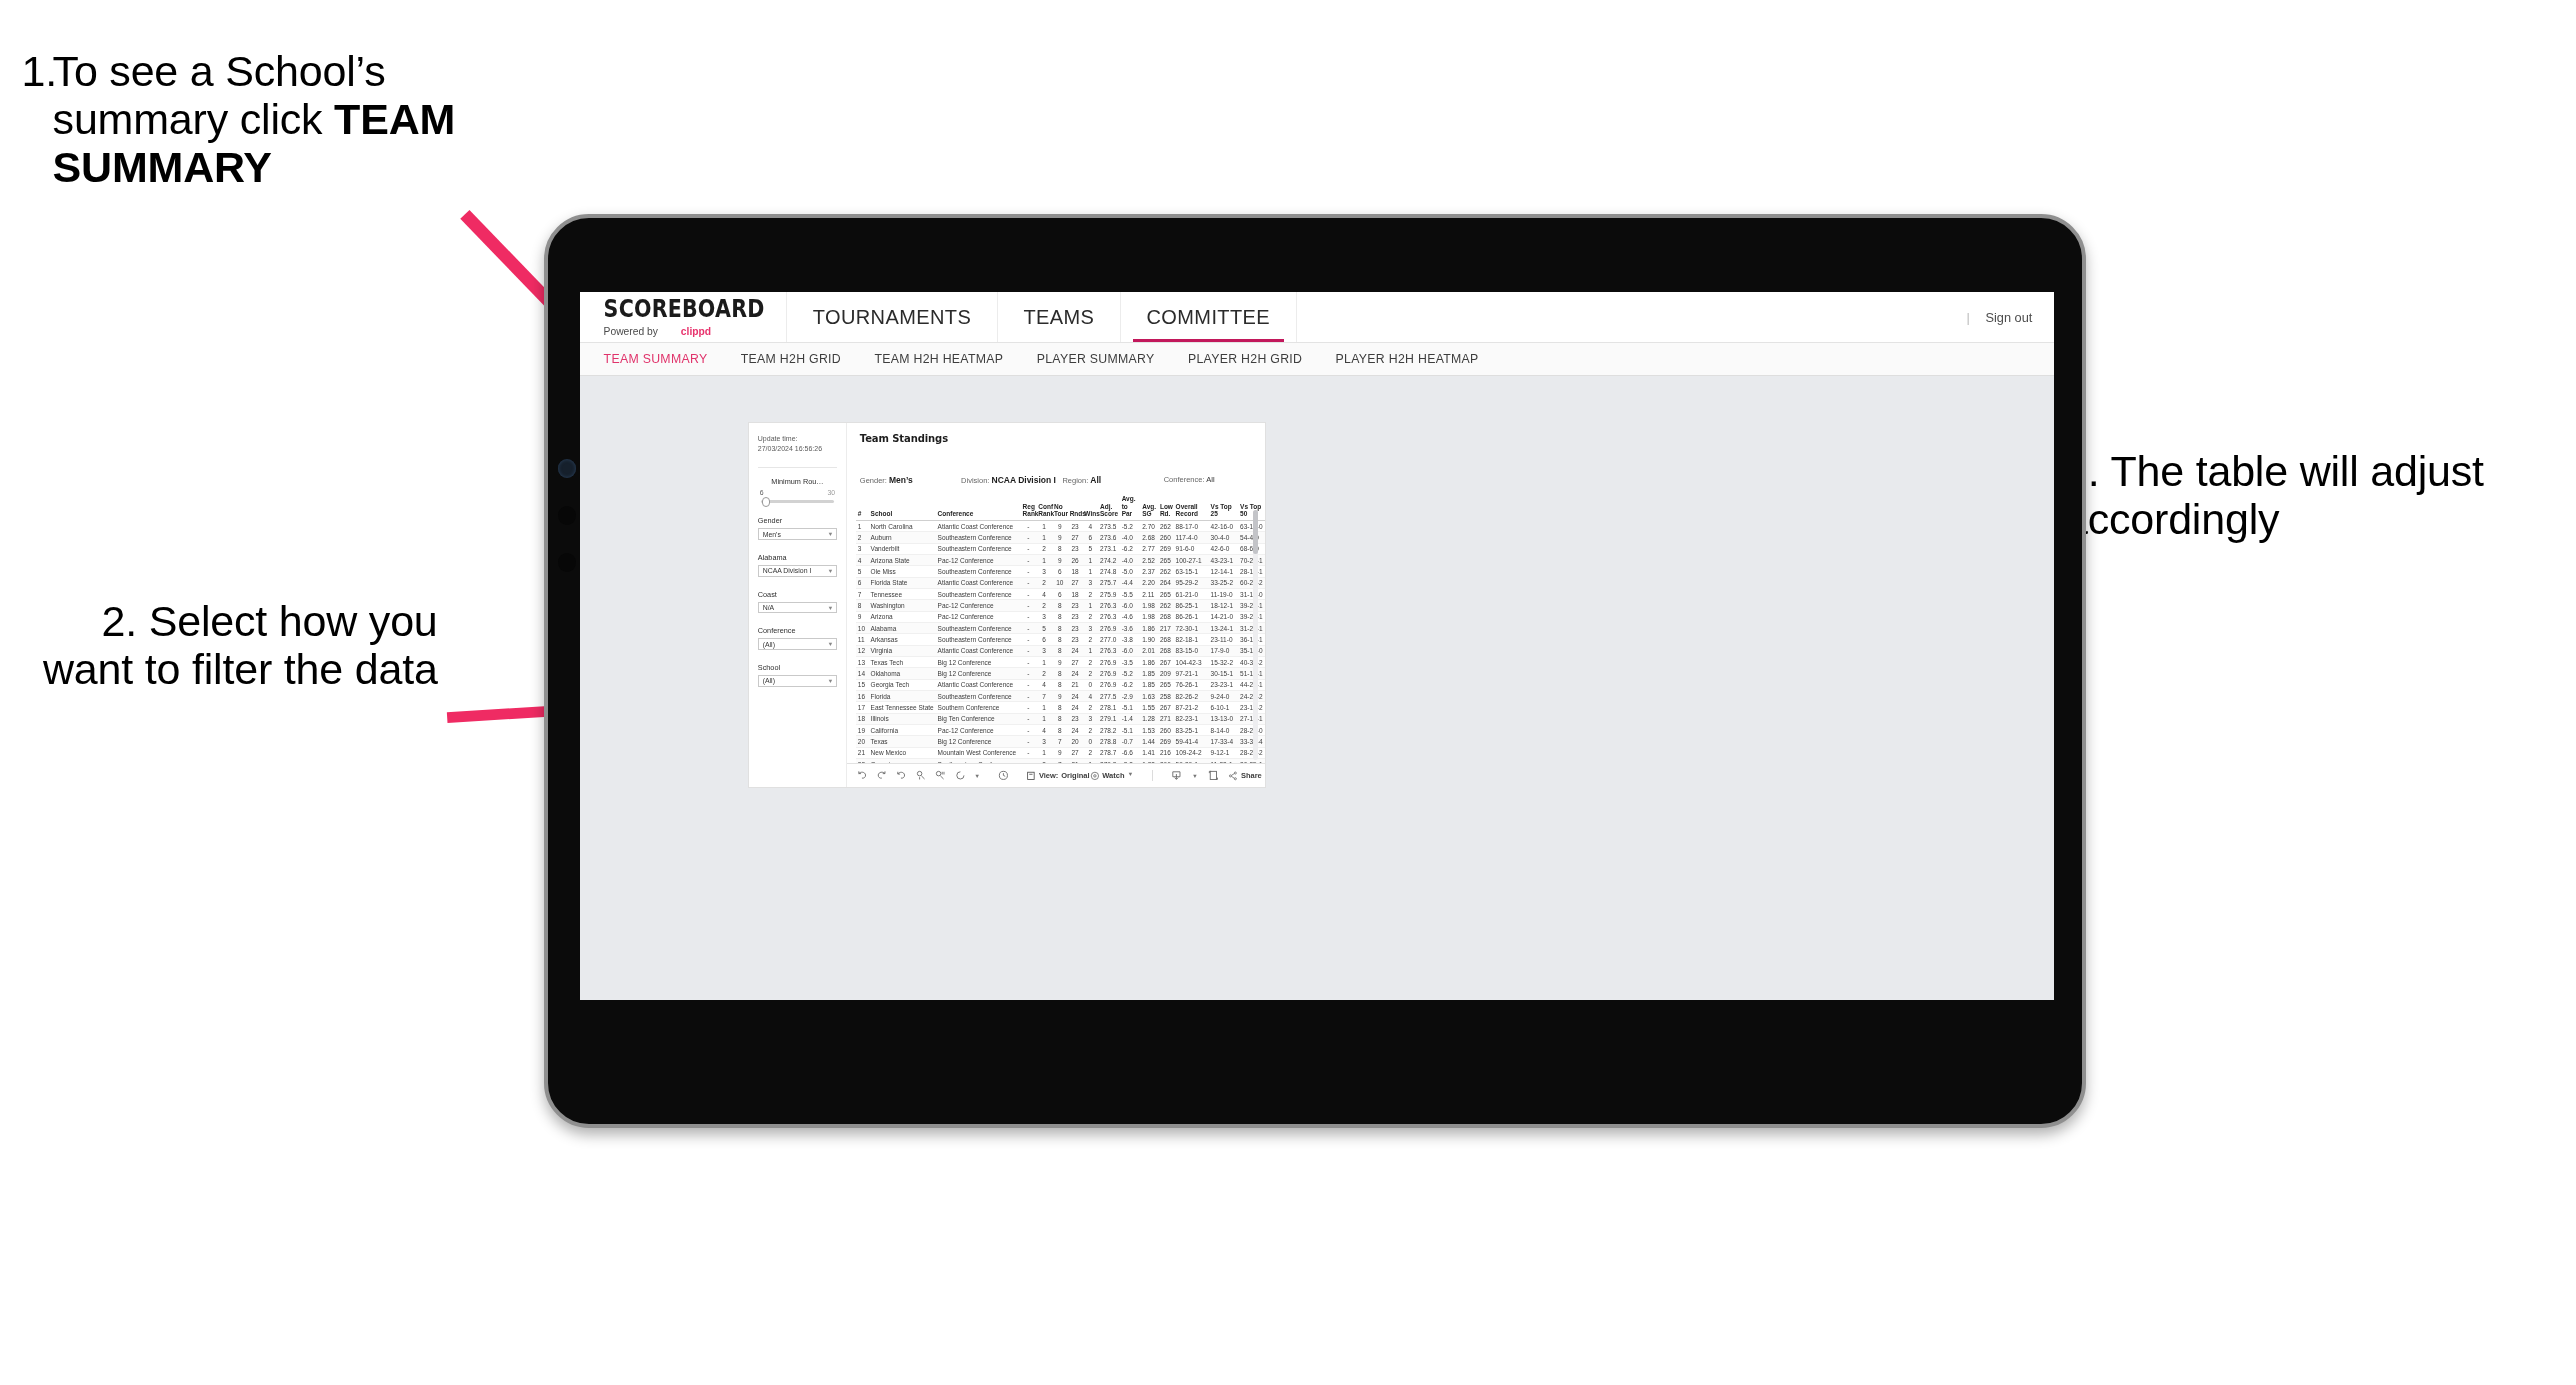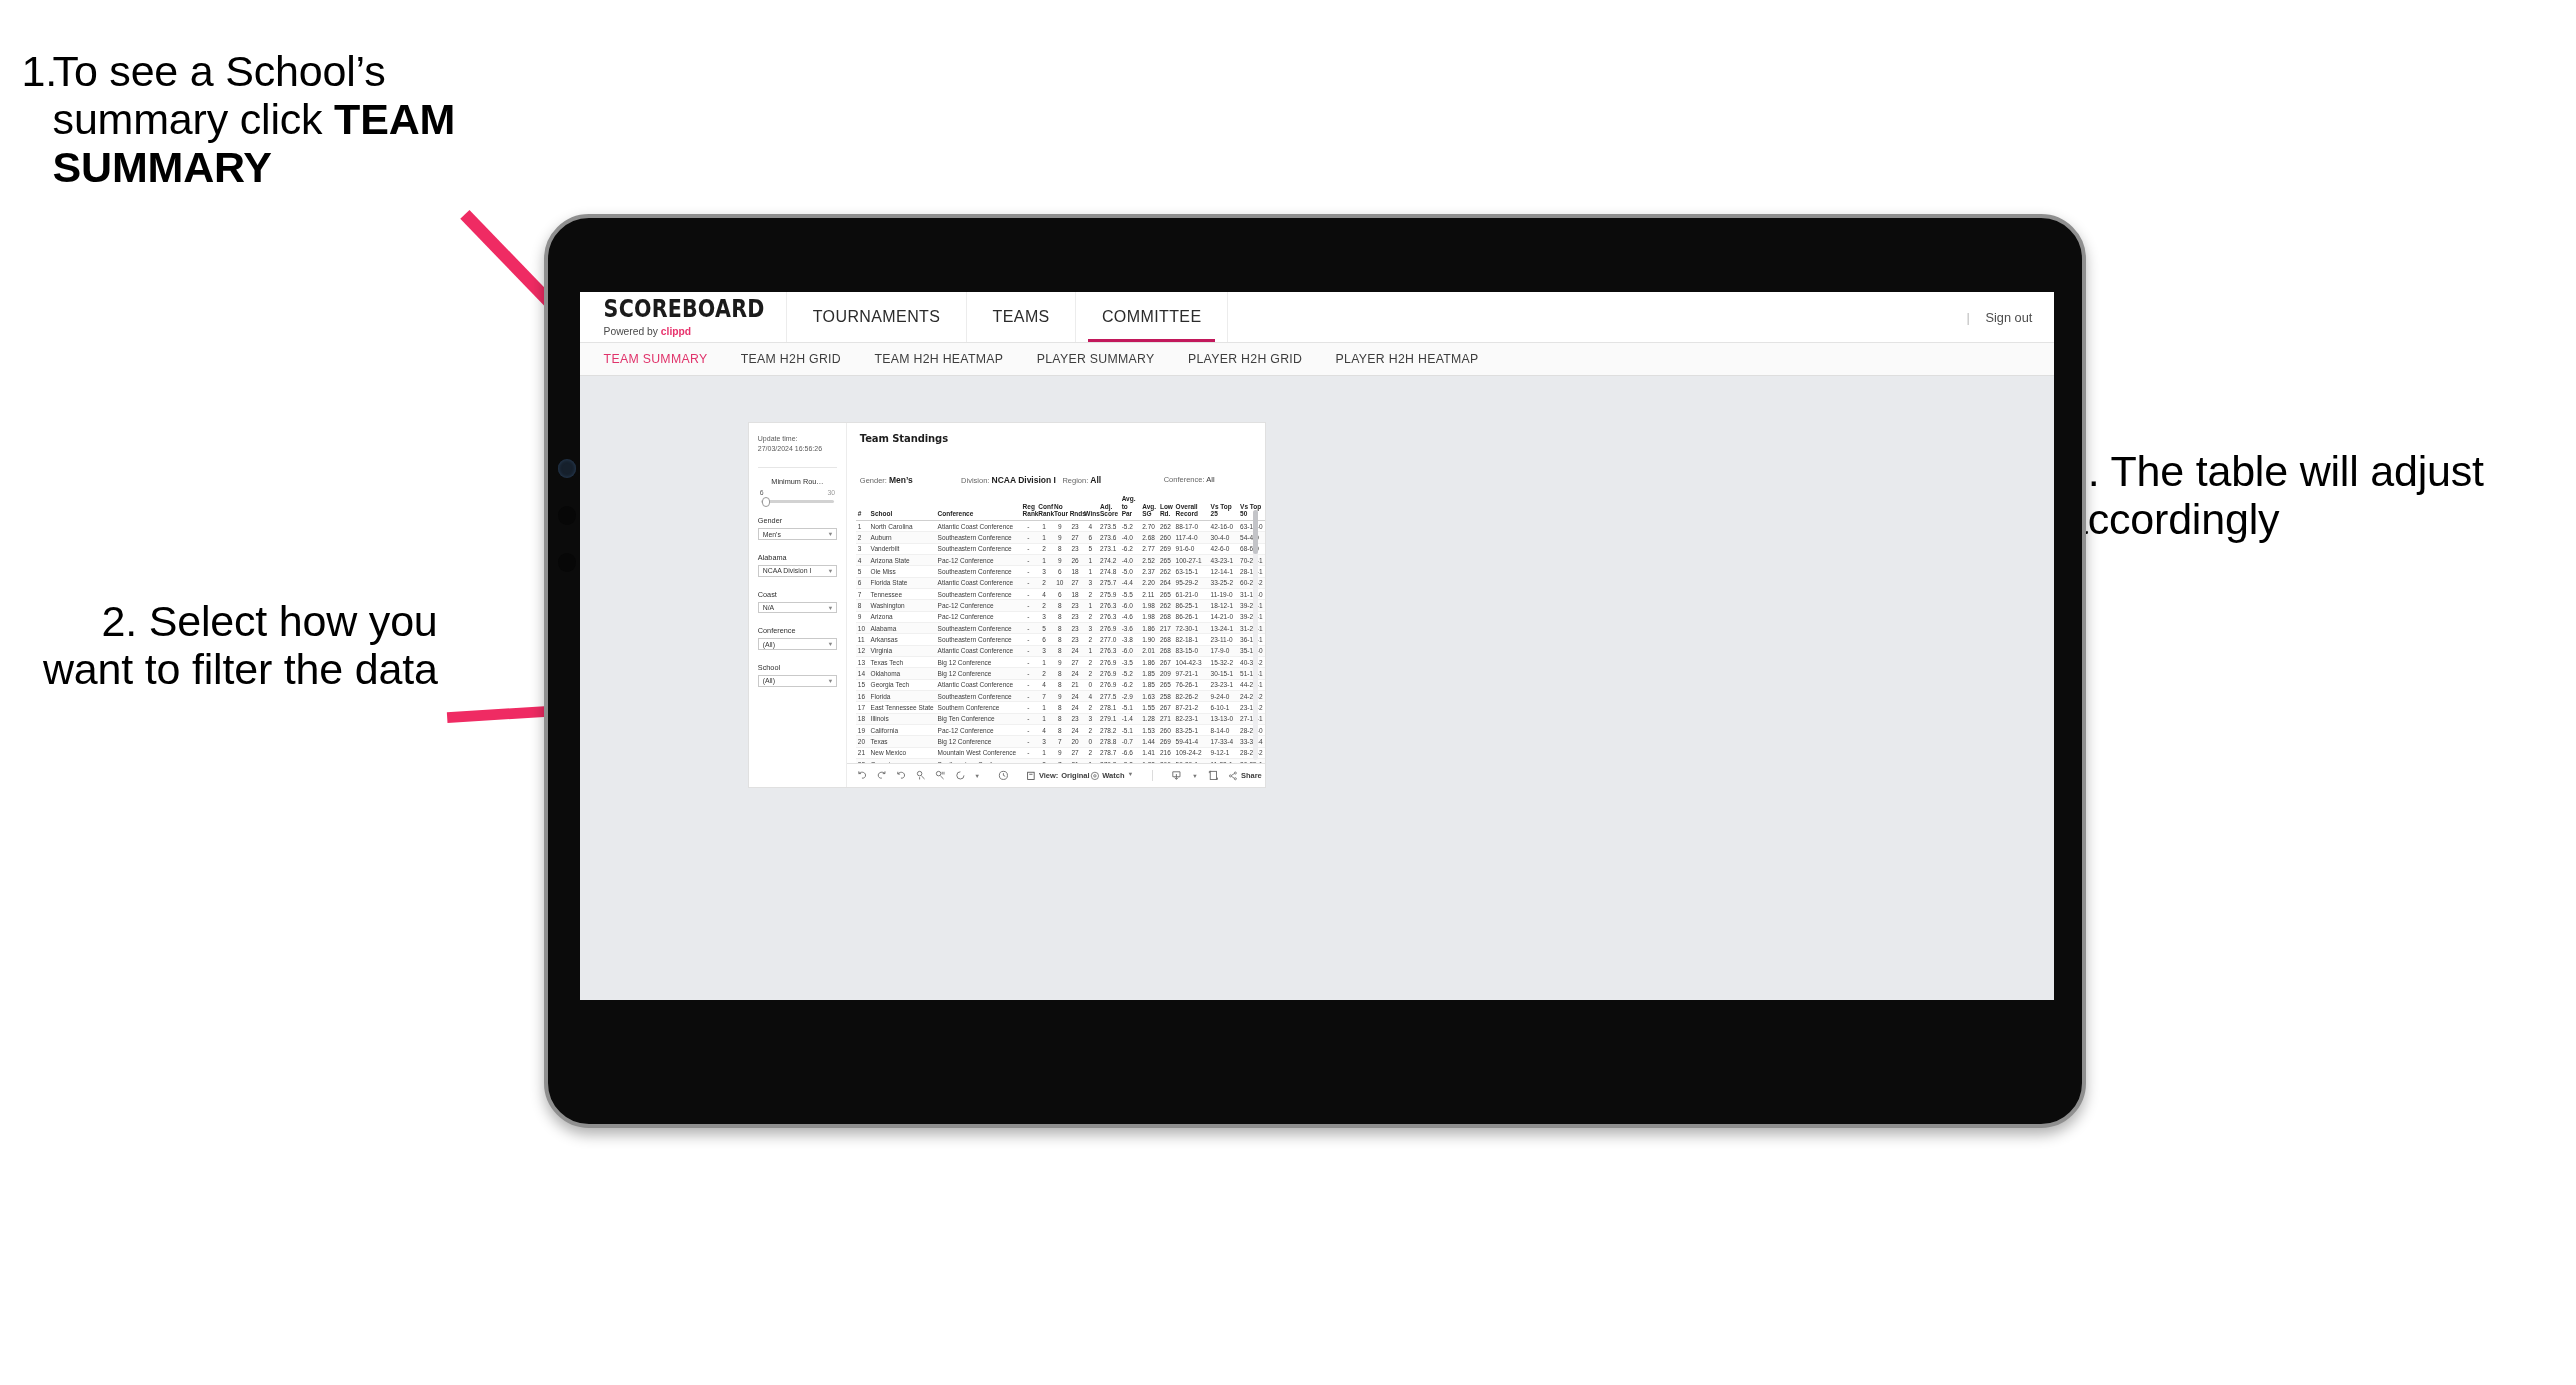--- a/index.html
+++ b/index.html
@@ -58,25 +58,25 @@
     border-bottom: 1px solid #e3e3e3; position:relative;
   }
   #brand { padding: 5.9px 21.6px 3.9px 23.6px; display:flex; flex-direction:column; justify-content:center;
            border-right: 1px solid #ececec; }
   #brand .logo {
     font-family: "DejaVu Sans", sans-serif;
     font-weight: 700; font-size: 20.6px; letter-spacing: 0.2px; color:#1b1b1b;
     line-height: 1; transform: scaleY(1.18); transform-origin: left center;
   }
   #brand .sub { font-size: 10.3px; color:#4a4a4a; margin-top: 6.9px; white-space:nowrap; }
-  #brand .sub .cl { color:#e8336d; font-weight:700; }
+  #brand .sub .cl { color:#e8336d; font-weight:700;margin-left:20px; }
 
   .topnav-item {
     display:flex; align-items:center; padding: 0 25.6px;
-    font-size: 16px; color:#2b2b2b; letter-spacing:0.4px;
+    font-size: 20px; color:#2b2b2b; letter-spacing:0.4px;
     border-right: 1px solid #ececec; position:relative; cursor:pointer;
   }
   .topnav-item.active::after {
     content:""; position:absolute; left: 11.8px; right:11.8px; bottom:0; height:2.9px; background:#c2185b;
   }
   #topnav-right { margin-left:auto; display:flex; align-items:center; padding-right: 21.6px; gap: 15.7px;
                   font-size: 12.8px; color:#4d4d4d; }
   #topnav-right .bar { color:#bbb; }
 
   

